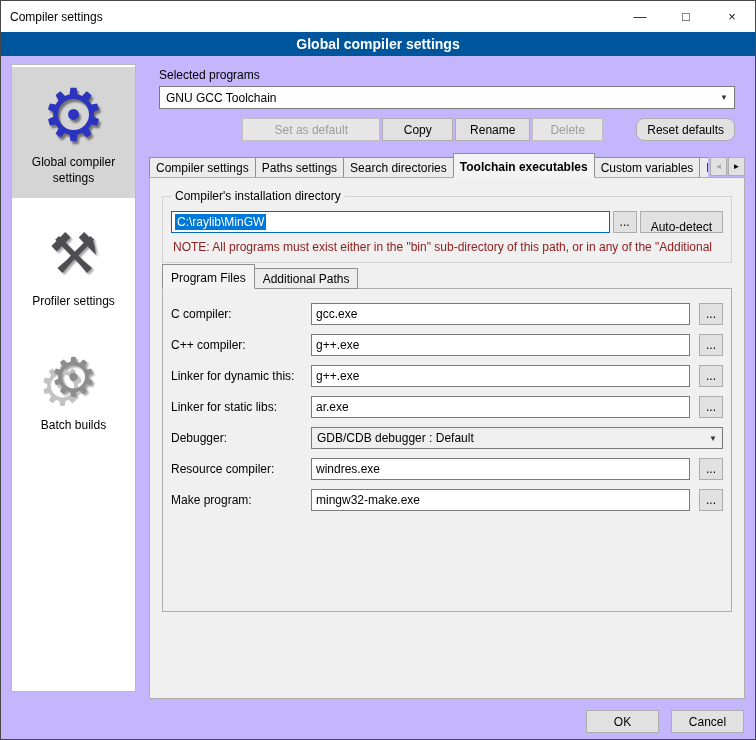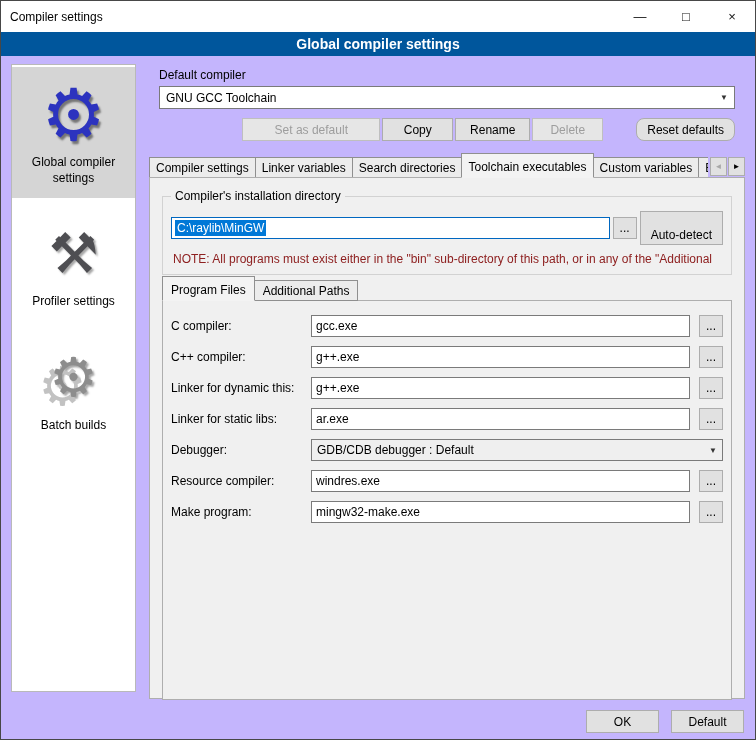--- a/index.html
+++ b/index.html
@@ -29,37 +29,37 @@
   .btn{height:23px;background:#e1e1e1;border:1px solid #adadad;font:inherit;font-size:12px;padding:0 10px;}
   .btn:disabled,.btn.disabled{color:#9d9d9d;border-color:#bfbfbf;background:#e6e6e6;}
   button[data-name="set-as-default-button"]{min-width:138px;}
   button[data-name="copy-button"]{min-width:71px;}
   button[data-name="rename-button"]{min-width:75px;}
   button[data-name="delete-button"]{min-width:71px;}
   button[data-name="reset-defaults-button"]{min-width:85px;margin-left:31px;border-radius:8px;}
   .tabstrip{display:flex;align-items:flex-end;margin:12px 2px 0;}
   .tabs{display:flex;align-items:flex-end;flex:1;overflow:hidden;height:25px;}
   .tab{height:21px;border:1px solid #8f8f8f;margin-right:-1px;background:#ececec;padding:3px 6px;white-space:nowrap;font-size:12px;}
-  .tab.active{height:25px;padding-top:6px;background:#f3f3f3;border-bottom:1px solid #f3f3f3;position:relative;z-index:2;}
+  .tab.active{height:25px;padding-top:6px;background:#f3f3f3;border-bottom:1px solid #f3f3f3;position:relative;z-index:2;font-weight:bold;}
   .tab-scrolls{display:flex;gap:1px;margin-left:2px;margin-bottom:2px;}
   .scroll-btn{width:17px;height:19px;border:1px solid #adadad;background:#e1e1e1;font-size:8px;display:flex;align-items:center;justify-content:center;}
   .scroll-btn.disabled{color:#a8a8a8;}
   .tab-panel{margin:-1px 2px 0;border:1px solid #aeaeae;background:#f0f0f0;height:522px;padding:10px 8px 8px;position:relative;}
   .groupbox{border:1px solid #d2d2d2;margin:8px 4px 0;padding:14px 8px 6px;position:relative;}
   .group-legend{position:absolute;top:-8px;left:8px;background:#f0f0f0;padding:0 4px;}
   .path-row{display:flex;align-items:center;gap:3px;}
   .path-input{flex:1;height:22px;border:1px solid #0067c0;background:#fff;display:flex;align-items:center;padding:0 3px;overflow:hidden;}
   .sel-text{background:#0078d7;color:#fff;padding:1px 2px;}
   .browse{min-width:24px;height:22px;background:#e1e1e1;border:1px solid #adadad;font:inherit;font-size:12px;padding:0 4px;}
-  .autodetect{height:22px;background:#e1e1e1;border:1px solid #adadad;font:inherit;font-size:12px;padding:16px 10px;}
+  .autodetect{height:22px;background:#e1e1e1;border:1px solid #adadad;font:inherit;font-size:12px;padding:8px 10px;}
   .note{color:#8e2020;margin:7px 0 2px 2px;white-space:nowrap;overflow:hidden;}
   .subtabstrip{display:flex;align-items:flex-end;margin:1px 4px 0;height:25px;}
   .subtab{height:21px;border:1px solid #8f8f8f;margin-right:-1px;background:#ececec;padding:3px 8px;white-space:nowrap;}
   .subtab.active{height:25px;padding-top:6px;background:#f3f3f3;border-bottom:1px solid #f3f3f3;position:relative;z-index:2;}
-  .sub-panel{margin:-1px 4px 0;border:1px solid #aeaeae;background:#f0f0f0;height:400px;padding:8px 6px;}
+  .sub-panel{margin:-1px 4px 0;border:1px solid #aeaeae;background:#f0f0f0;height:324px;padding:8px 6px;}
   .frow{display:flex;align-items:center;margin:6px 2px 9px;}
   .flabel{width:140px;}
   .fwrap{flex:1;display:flex;align-items:center;gap:9px;}
   .finput{flex:1;height:22px;border:1px solid #7a7a7a;background:#fff;font:inherit;font-size:12px;padding:0 4px;}
   .fselect{flex:1;height:22px;border:1px solid #7a7a7a;background:#efefef;display:flex;align-items:center;padding:0 5px;}
   .fselect .chev{margin-left:auto;font-size:8px;color:#333;}
   .footer{position:absolute;right:11px;bottom:6px;display:flex;gap:12px;}
   .footer .btn{min-width:73px;}
 </style>
 </head>
@@ -93,39 +93,39 @@
           <div class="side-icon profiler-tool" data-name="profiler-tool-icon"></div>
           <div class="side-label" data-name="sidebar-item-label">Profiler settings</div>
         </div>
         <div class="side-item" data-name="sidebar-item-batch-builds">
           <div class="side-icon gray-gears" data-name="gray-gears-icon"></div>
           <div class="side-label" data-name="sidebar-item-label">Batch builds</div>
         </div>
       </div>
 
     <div class="main" data-name="main-panel">
-      <div class="field-caption" data-name="selected-compiler-label">Default compiler</div>
+      <div class="field-caption" data-name="selected-compiler-label">Selected programs</div>
 
       <div class="combo" data-name="selected-compiler-combobox">
         <span data-name="selected-compiler-value">GNU GCC Toolchain</span>
         <span class="combo-chev" data-name="chevron-down-icon">▼</span>
       </div>
 
       <div class="actions" data-name="compiler-actions">
           <button class="btn disabled" data-name="set-as-default-button" disabled="">Set as default</button>
           <button class="btn" data-name="copy-button">Copy</button>
           <button class="btn" data-name="rename-button">Rename</button>
           <button class="btn disabled" data-name="delete-button" disabled="">Delete</button>
           <button class="btn" data-name="reset-defaults-button">Reset defaults</button>
         </div>
 
       <div class="tabstrip" data-name="tab-strip">
         <div class="tabs" data-name="tab-strip-tabs">
             <div class="tab" data-name="tab-compiler-settings">Compiler settings</div>
-            <div class="tab" data-name="tab-linker-settings">Linker variables</div>
+            <div class="tab" data-name="tab-linker-settings">Paths settings</div>
             <div class="tab" data-name="tab-search-directories">Search directories</div>
             <div class="tab active" data-name="tab-toolchain-executables">Toolchain executables</div>
             <div class="tab" data-name="tab-custom-variables">Custom variables</div>
             <div class="tab" data-name="tab-build">Build</div>
           </div>
         <div class="tab-scrolls" data-name="tab-scroll-buttons">
           <div class="scroll-btn disabled" data-name="tab-scroll-left-button">
               <span data-name="arrow-left-icon">◄</span>
             </div>
           <div class="scroll-btn" data-name="tab-scroll-right-button">
@@ -202,16 +202,16 @@
                 <input class="finput" data-name="field-input" value="mingw32-make.exe" style="">
                 <button class="browse" data-name="browse-button">...</button>
               </div>
             </div>
           </div>
       </div>
     </div>
 
     <div class="footer" data-name="footer-buttons">
       <button class="btn" data-name="ok-button">OK</button>
-      <button class="btn" data-name="cancel-button">Default</button>
+      <button class="btn" data-name="cancel-button">Cancel</button>
     </div>
   </div>
 </div>
 
 </body></html>

